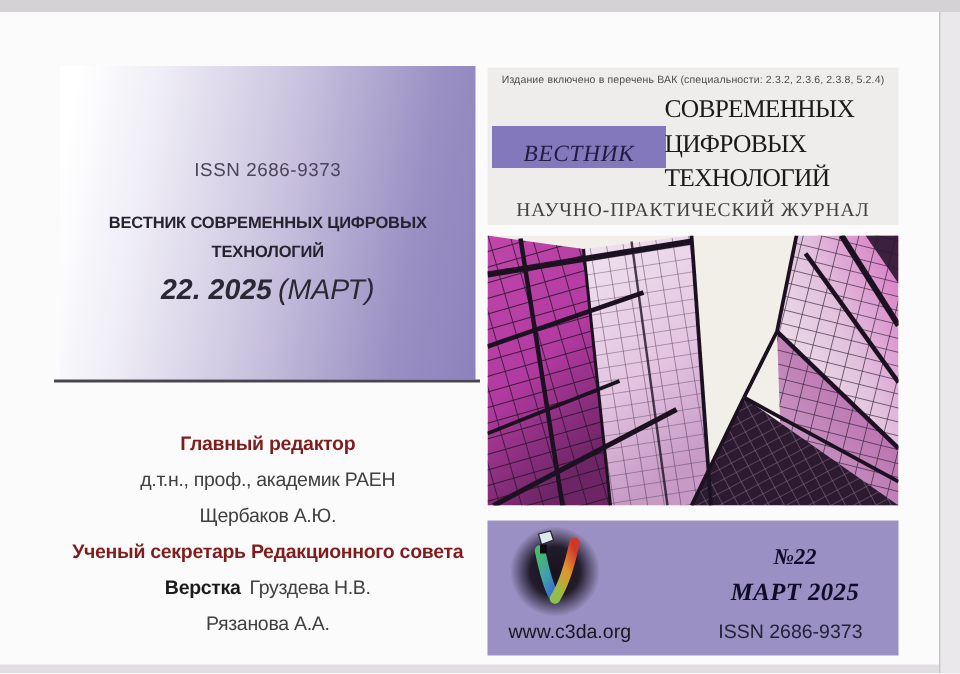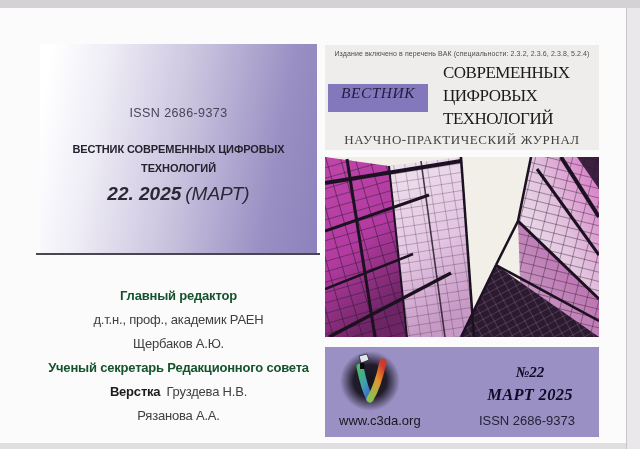--- a/index.html
+++ b/index.html
@@ -24,30 +24,30 @@
   .panel-underline{position:absolute;left:36px;top:253px;width:284px;height:2px;background:#4a4650;}
   .panel-issn{font-size:12.5px;color:#4a4459;letter-spacing:.4px;}
   .panel-title{margin-top:20px;text-align:center;font-size:11px;font-weight:bold;color:#27222f;line-height:19px;letter-spacing:-.1px;}
   .panel-issue{margin-top:5px;font-size:19px;color:#2c2735;font-style:italic;}
   .panel-issue .b{font-weight:bold;}
   .panel-issue .r{margin-left:4px;}
 
   
   .editors{position:absolute;left:40px;top:289px;width:277px;text-align:center;font-size:13px;letter-spacing:-.2px;white-space:nowrap;}
   .ed-line{margin-bottom:10px;line-height:14px;color:#404040;}
-  .ed-line.bold{font-weight:bold;color:#14532d;}
+  .ed-line.bold{font-weight:bold;color:#7f1d1d;}
   .ed-line .lbl{font-weight:bold;color:#1b1b1b;margin-right:6px;}
 
   
   .cover{position:absolute;left:325px;top:45px;width:274px;height:392px;}
   .cover-header{position:absolute;left:0;top:0;width:274px;height:105px;background:#efedec;}
   .vak-note{position:absolute;top:5px;left:0;width:100%;text-align:center;font-size:7px;color:#4f4b4f;letter-spacing:.1px;}
   .vestnik-box{
-    position:absolute;left:3px;top:39px;width:100px;height:28px;background:#8478bd;
-    display:flex;align-items:flex-start;justify-content:center;
+    position:absolute;left:3px;top:39px;width:116px;height:28px;background:#8478bd;
+    display:flex;align-items:flex-end;justify-content:center;
     font-family:"Liberation Serif",serif;font-style:italic;font-size:15.5px;color:#211d41;letter-spacing:.5px;
   }
   .cover-title{
     position:absolute;left:118px;top:16px;
     font-family:"Liberation Serif",serif;font-size:17px;color:#1a1a1a;
     line-height:23px;letter-spacing:-.5px;white-space:nowrap;
   }
   .cover-subtitle{
     position:absolute;top:87px;left:0;width:100%;text-align:center;
     font-family:"Liberation Serif",serif;font-size:13px;color:#404040;letter-spacing:.6px;white-space:nowrap;

